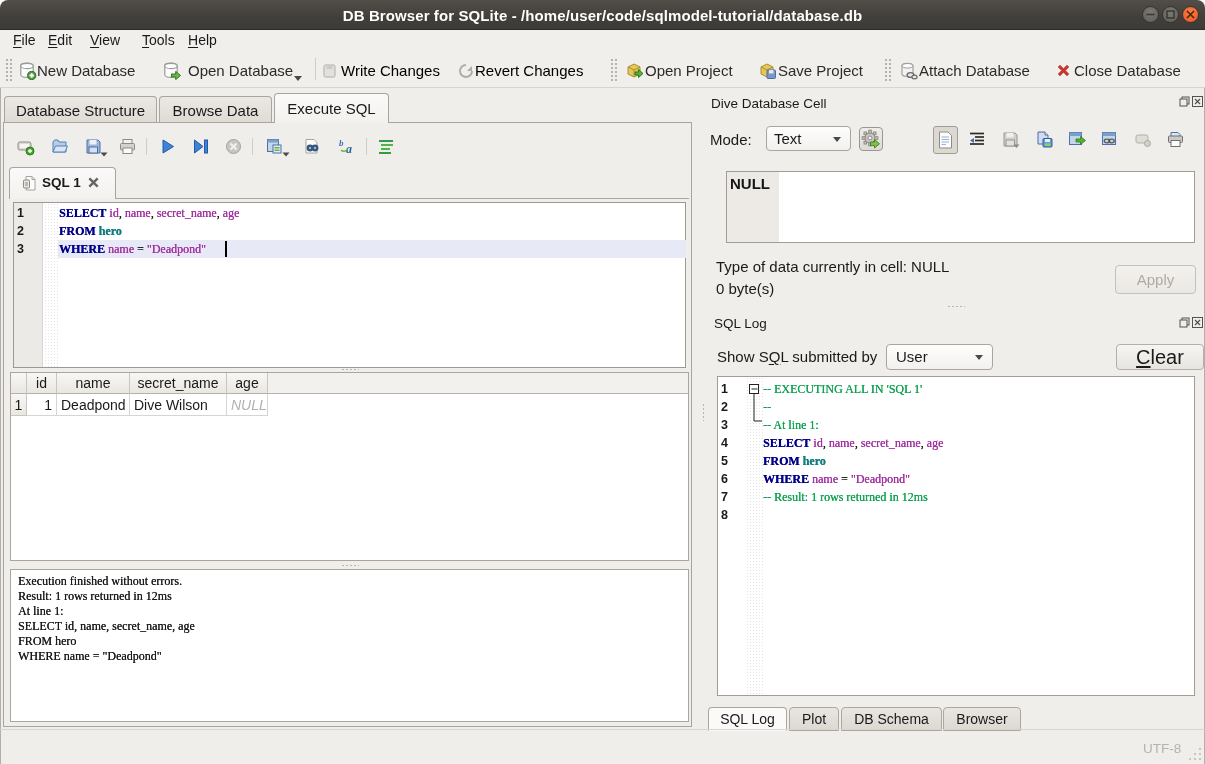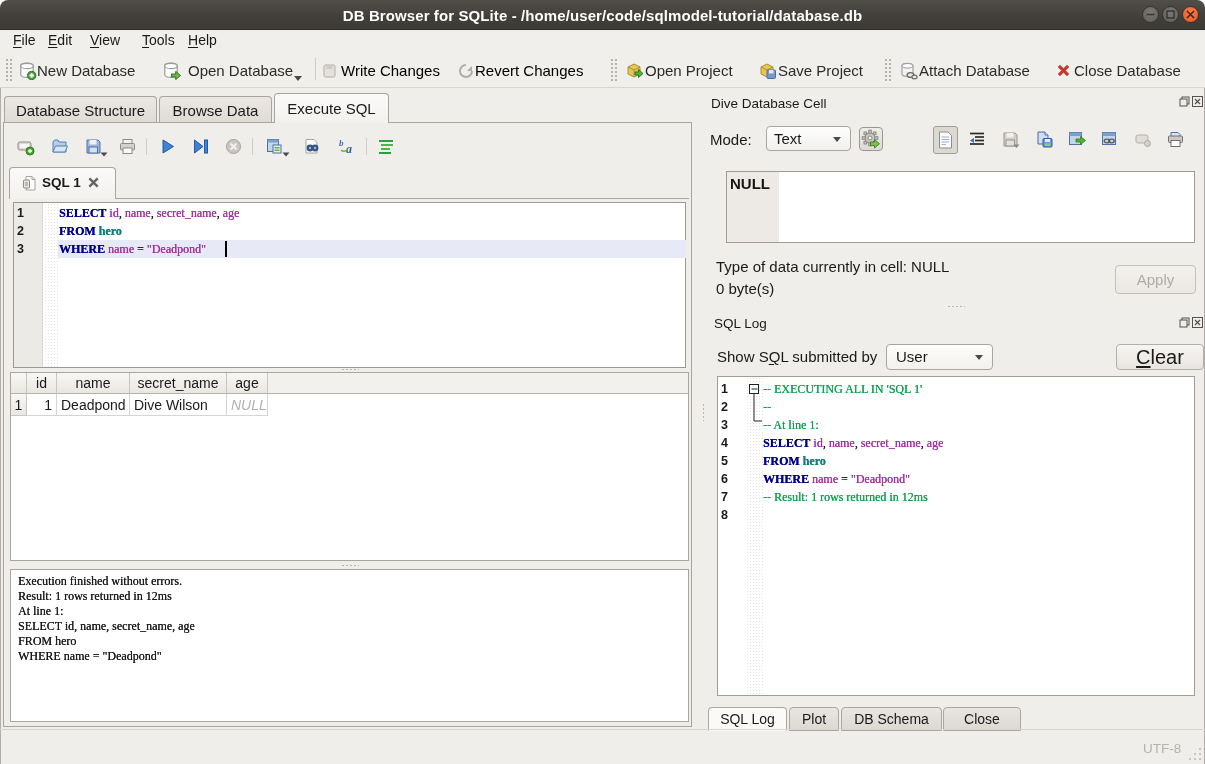--- a/index.html
+++ b/index.html
@@ -406,21 +406,21 @@
     <rect x="1.5" y="1.5" width="9" height="9" fill="#fff" stroke="#222"></rect>
     <line x1="3.5" y1="6" x2="9.5" y2="6" stroke="#222"></line>
     <line x1="6" y1="10.5" x2="6" y2="38" stroke="#222"></line>
     <line x1="6" y1="38" x2="14" y2="38" stroke="#222"></line>
   </svg>
 </div>
 
 <div class="btab active" style="left:708px;width:79px;">SQL Log</div>
 <div class="btab" style="left:789px;width:50px;">Plot</div>
 <div class="btab" style="left:841px;width:101px;">DB Schema</div>
-<div class="btab" style="left:943px;width:78px;">Close</div>
+<div class="btab" style="left:943px;width:78px;">Browser</div>
 
 <div class="abs" style="left:0;top:729px;width:1205px;height:1px;background:#d8d5cf;"></div>
 
 <span class="abs" style="left:1143px;top:741px;font-size:13.5px;color:#b5b2ae;">UTF-8</span>
 <svg class="abs" style="left:1187px;top:746px;" width="15" height="15" viewBox="0 0 15 15">
   <g fill="#b9b6b0">
     <circle cx="13" cy="3" r="1"></circle>
     <circle cx="8" cy="8" r="1"></circle>
       <circle cx="13" cy="8" r="1"></circle>
     <circle cx="3" cy="13" r="1"></circle>

